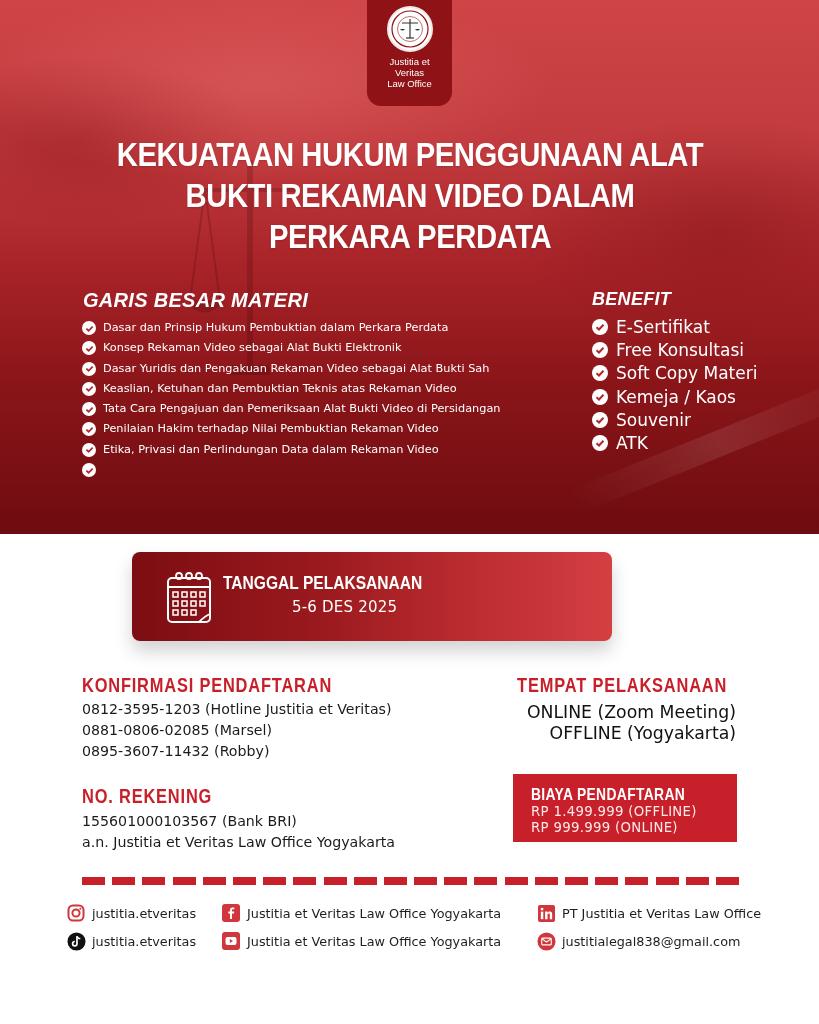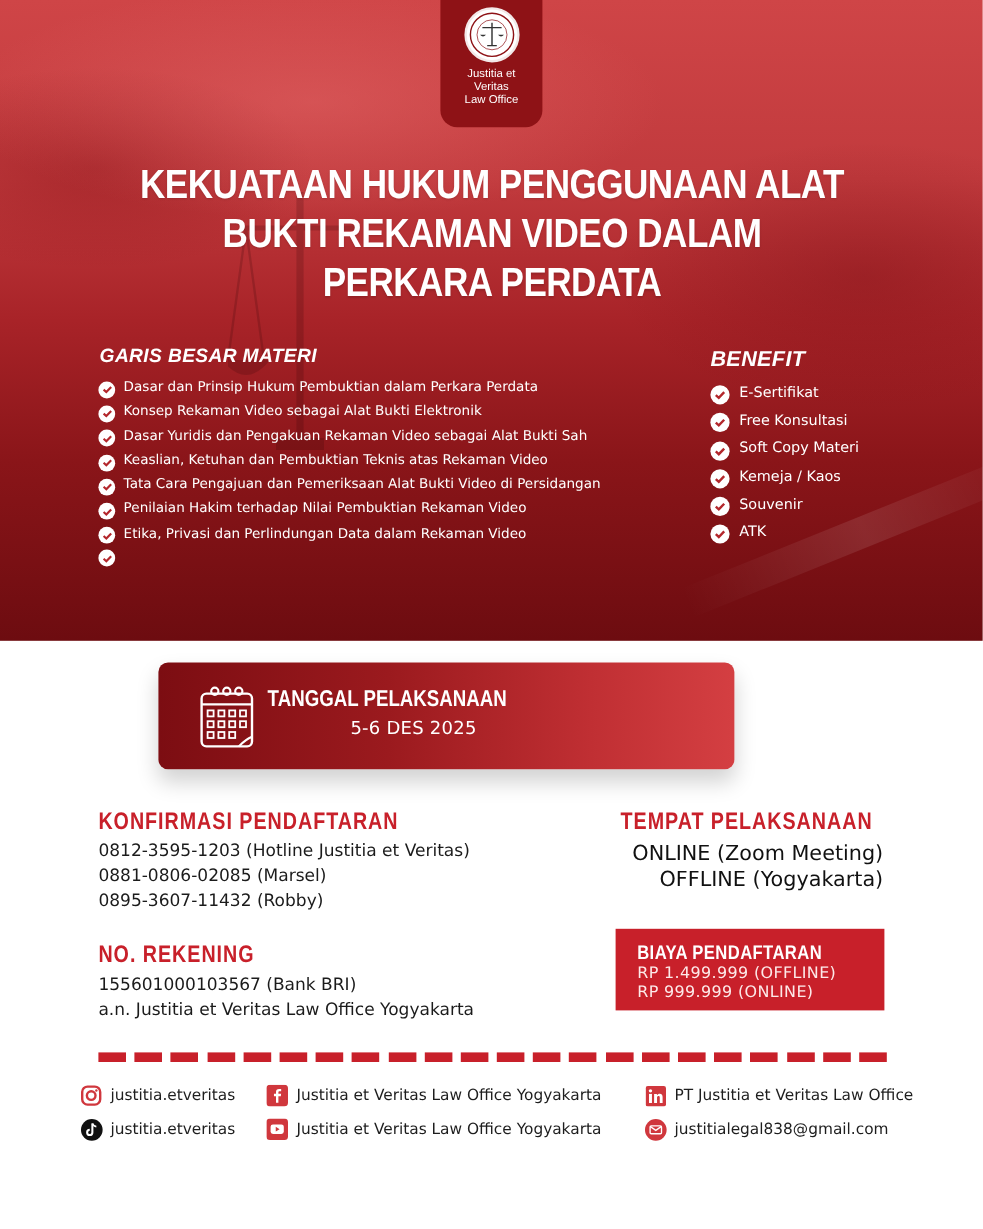--- a/index.html
+++ b/index.html
@@ -44,37 +44,37 @@
     position: absolute; left: 60px; top: 134px; width: 700px;
     color: #ffffff; text-align: center;
     font-family: "Liberation Sans", sans-serif; font-weight: bold;
     font-size: 34px; line-height: 41px; letter-spacing: -0.5px;
     transform: scaleX(0.86); transform-origin: center top;
     text-shadow: 0 1px 2px rgba(0,0,0,0.15);
   }
 
   .section-heading-italic {
     color: #fff; font-family: "Liberation Sans", sans-serif; font-weight: bold; font-style: italic;
-    font-size: 16px; letter-spacing: 0.3px;
+    font-size: 20px; letter-spacing: 0.3px;
   }
   .materi { position: absolute; left: 82px; top: 289px; width: 480px; }
   .materi .section-heading-italic { margin-left: 1px; margin-bottom: 6px; }
   .check-list { list-style: none; }
-  .check-list li { display: flex; align-items: center; color: #fff; }
+  .check-list li { display: flex; align-items: flex-start; color: #fff; }
   .materi .check-list li { font-size: 11.3px; line-height: 20.3px; }
   .check {
     flex: 0 0 auto; width: 14px; height: 14px; border-radius: 50%; background: #ffffff;
     margin-right: 7px; margin-top: 3px; display: flex; align-items: center; justify-content: center;
   }
   .materi .check-list li .txt { line-height: 20.3px; }
   .materi .check-list li.multi .txt { line-height: 18px; padding-top: 1px; }
 
   .benefit { position: absolute; left: 592px; top: 289px; width: 200px; }
   .benefit .section-heading-italic { margin-bottom: 6px; font-size: 18px; font-style: italic; }
-  .benefit .check-list li { font-size: 12px; line-height: 23.2px; }
+  .benefit .check-list li { font-size: 17px; line-height: 23.2px; }
   .benefit .check { width: 16px; height: 16px; margin-top: 3px; margin-right: 8px; }
 
   
   .schedule {
     position: absolute; left: 132px; top: 552px; width: 480px; height: 89px; border-radius: 8px;
     background: linear-gradient(90deg, #7c0d12 0%, #9b1a1e 40%, #c02f33 75%, #d43f42 100%);
     box-shadow: 0 10px 18px rgba(0,0,0,0.18);
     color: #fff;
     text-align: center;
   }

